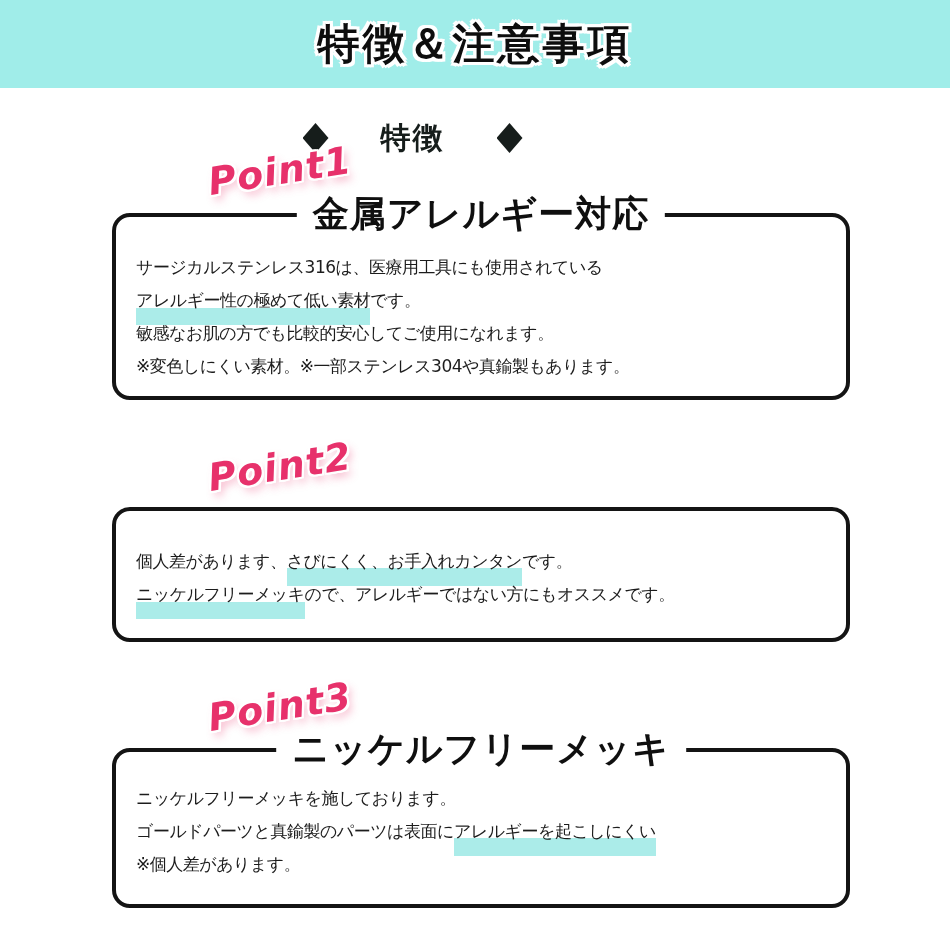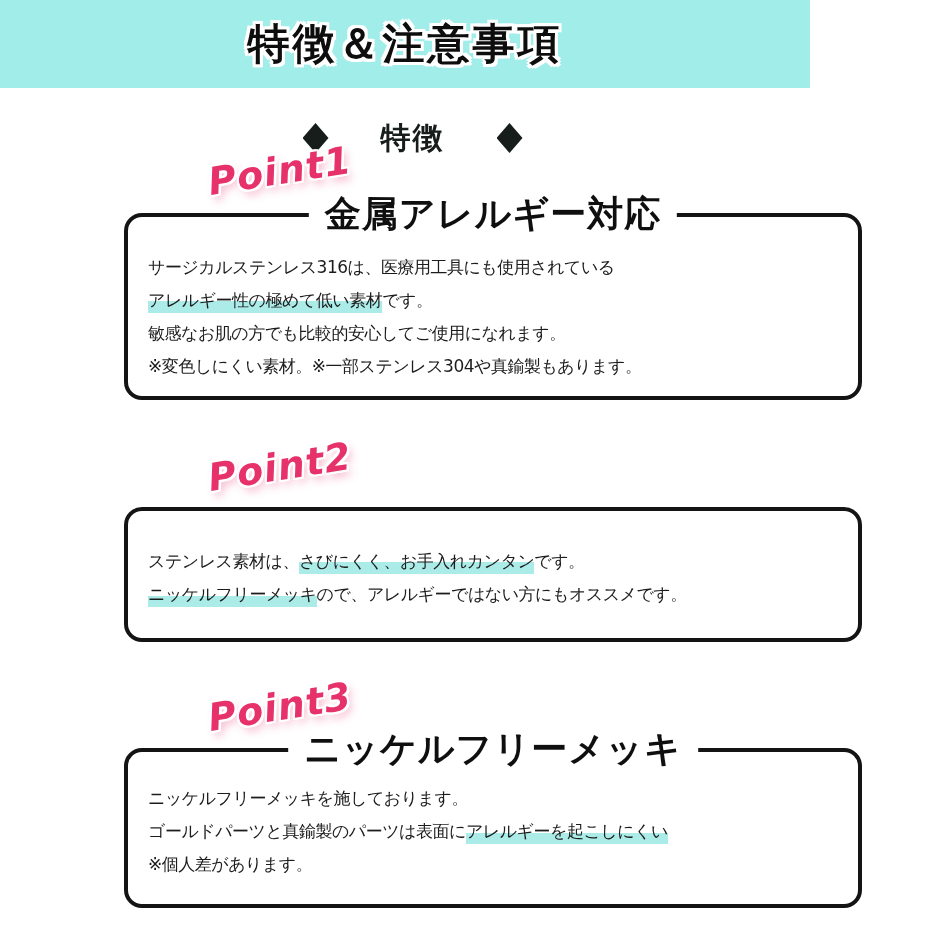--- a/index.html
+++ b/index.html
@@ -13,21 +13,21 @@
   .page{
     position:relative;
     width:950px;height:950px;
     background:#ffffff;
     overflow:hidden;
     font-family:"DejaVu Sans","Liberation Sans",sans-serif;
     color:var(--ink);
   }
   
   .banner{
-    position:absolute;top:0;left:0;width:810px;height:88px;
+    position:absolute;top:0;left:0;width:950px;height:88px;
     background:var(--teal);
     display:flex;align-items:center;justify-content:center;
   }
   .banner-title{
     font-size:42px;font-weight:800;letter-spacing:3px;color:#0d0d0d;
     text-shadow:-3px -3px 0 #fff,3px -3px 0 #fff,-3px 3px 0 #fff,3px 3px 0 #fff,
                 -3px 0 0 #fff,3px 0 0 #fff,0 -3px 0 #fff,0 3px 0 #fff;
   }
   
   .section-title{
@@ -48,42 +48,42 @@
     transform:rotate(-9deg);transform-origin:left bottom;
     text-shadow:-2px -2px 0 #fff,2px -2px 0 #fff,-2px 2px 0 #fff,2px 2px 0 #fff,
                 0 2px 0 #fff,0 -2px 0 #fff,3px 6px 8px rgba(231,49,107,0.35);
     z-index:3;white-space:nowrap;
   }
   .badge-1{top:160px;}
   .badge-2{top:456px;}
   .badge-3{top:696px;}
   
   .box{
-    position:absolute;left:124px;width:738px;
+    position:absolute;left:112px;width:738px;
     border:4px solid #141414;border-radius:18px;background:#fff;
   }
   .box-1{top:213px;height:187px;}
   .box-2{top:507px;height:135px;}
   .box-3{top:748px;height:160px;}
   .box-heading{
     position:absolute;top:0;left:50%;
     transform:translate(-50%,-56%);
     background:#fff;padding:0 16px;
     font-size:36px;font-weight:800;letter-spacing:1px;color:#0f0f0f;
     white-space:nowrap;z-index:2;
   }
   .box-body{padding:34px 14px 0 20px;}
   .box-3 .box-body{padding-top:30px;}
   .body-line{
     font-size:17px;font-weight:400;line-height:33px;
     letter-spacing:-0.5px;color:#1c1c1c;white-space:nowrap;
   }
   .hl{
     background-image:linear-gradient(to bottom,transparent 50%,var(--hl) 50%);
-    padding-bottom:3px;
+    padding-bottom:15px;
   }
 </style>
 </head>
 <body>
 
 <div class="page">
 
   <header class="banner">
     <h1 class="banner-title">特徴＆注意事項</h1>
   </header>
@@ -101,21 +101,21 @@
         <p class="body-line"><span>サージカルステンレス316は、医療用工具にも使用されている</span></p>
         <p class="body-line"><span class="hl">アレルギー性の極めて低い素材</span><span>です。</span></p>
         <p class="body-line"><span>敏感なお肌の方でも比較的安心してご使用になれます。</span></p>
         <p class="body-line"><span>※変色しにくい素材。※一部ステンレス304や真鍮製もあります。</span></p>
       </div>
   </section>
 
   <div class="badge badge-2">Point2</div>
   <section class="box box-2">
     <div class="box-body">
-        <p class="body-line"><span>ステンレス素材は、</span><span class="hl">さびにくく、お手入れカンタン</span><span>です。</span></p>
+        <p class="body-line"><span>個人差があります、</span><span class="hl">さびにくく、お手入れカンタン</span><span>です。</span></p>
         <p class="body-line"><span class="hl">ニッケルフリーメッキ</span><span>ので、アレルギーではない方にもオススメです。</span></p>
       </div>
   </section>
 
   <div class="badge badge-3">Point3</div>
   <section class="box box-3">
     <div class="box-heading">ニッケルフリーメッキ</div>
     <div class="box-body">
         <p class="body-line"><span>ニッケルフリーメッキを施しております。</span></p>
         <p class="body-line"><span>ゴールドパーツと真鍮製のパーツは表面に</span><span class="hl">アレルギーを起こしにくい</span></p>

